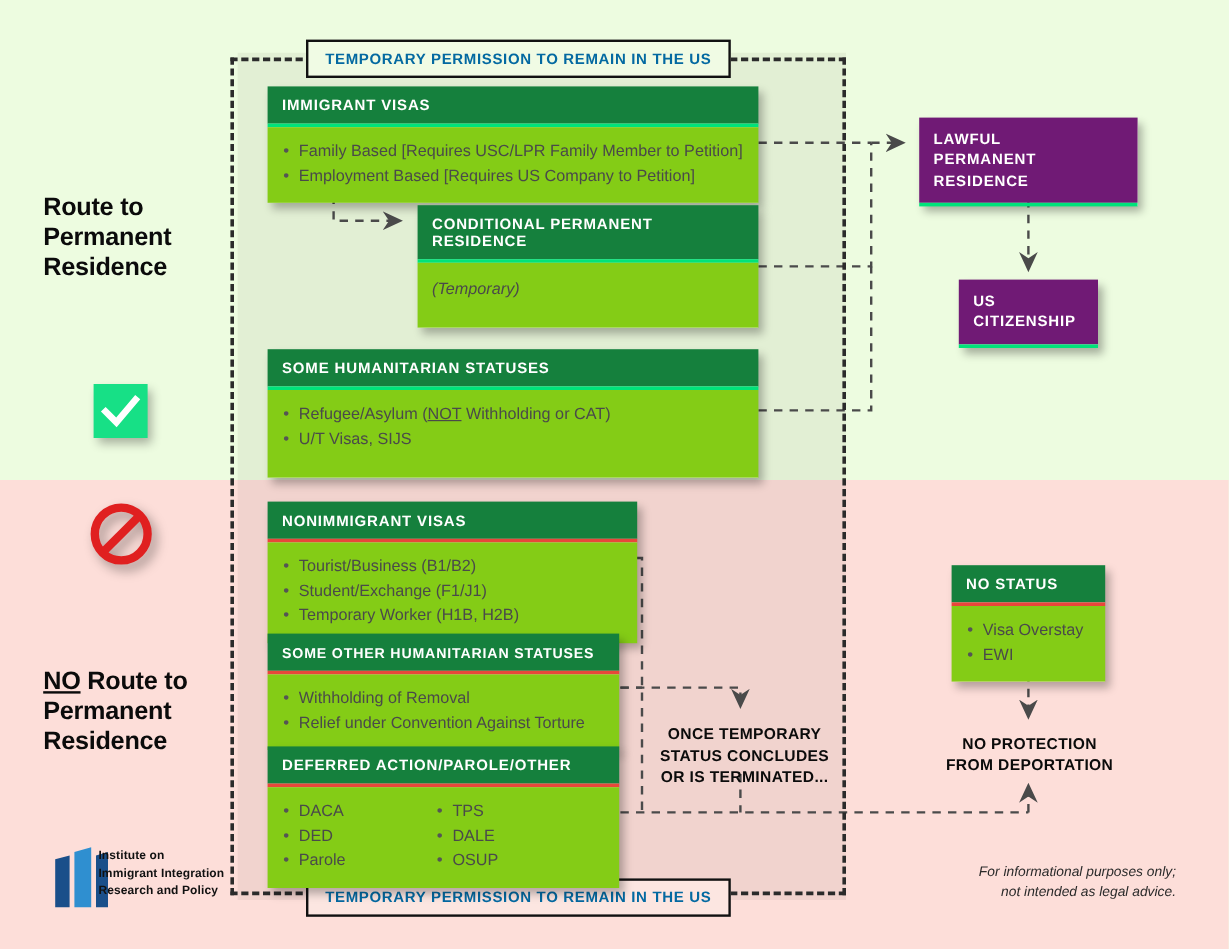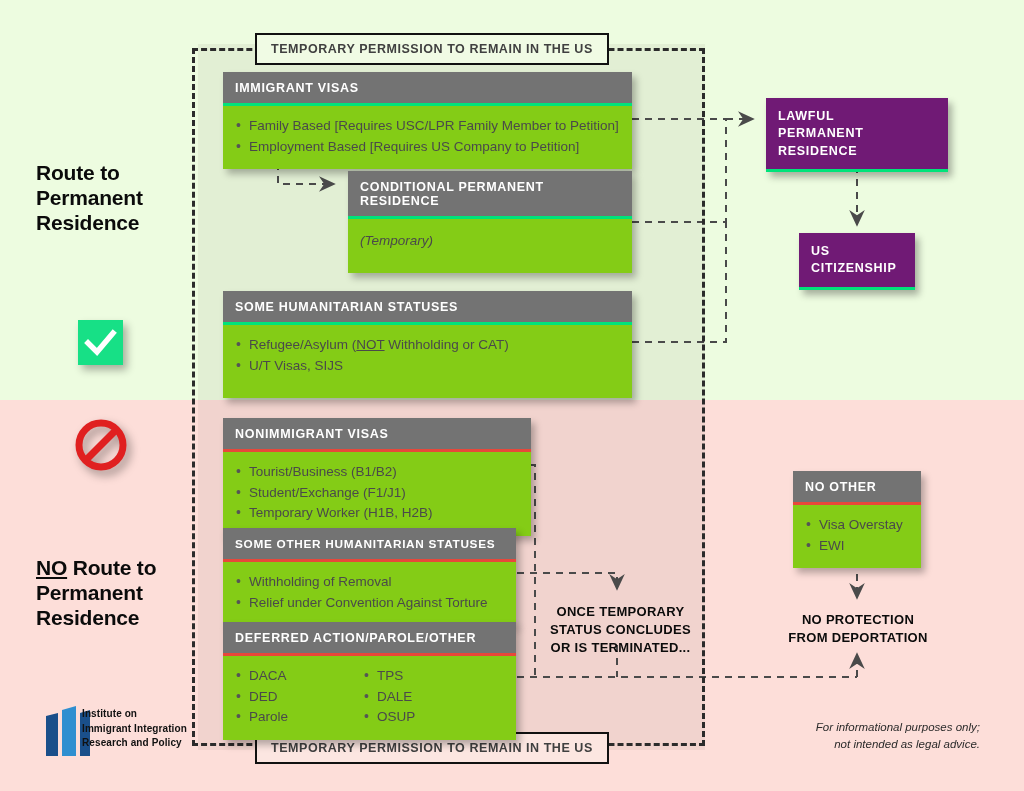--- a/index.html
+++ b/index.html
@@ -14,28 +14,28 @@
   .band-pink{position:absolute;left:0;top:400px;width:1024px;height:391px;background:#fdded9;}
 
   .inner-panel{position:absolute;left:198px;top:44px;width:507px;height:706px;
     background:rgba(120,110,95,0.085);}
 
   
   .frame{position:absolute;left:192px;top:48px;width:513px;height:698px;
     border:3px dashed #2b2b2b;box-sizing:border-box;}
 
   .frame-label{position:absolute;background:#f0fbe4;border:2px solid #111;
-    color:#404040;font-weight:bold;font-size:12.5px;letter-spacing:.55px;
+    color:#0369a1;font-weight:bold;font-size:12.5px;letter-spacing:.55px;
     padding:7px 14px 7px 14px;white-space:nowrap;text-align:center;}
   .frame-label.top{left:255px;top:33px;}
   .frame-label.bottom{left:255px;top:732px;background:#fce6e1;}
 
   
   .card{position:absolute;box-shadow:4px 5px 7px rgba(0,0,0,0.28);}
-  .card .hd{background:#737373;color:#fff;font-size:12.5px;font-weight:bold;
+  .card .hd{background:#15803d;color:#fff;font-size:12.5px;font-weight:bold;
     letter-spacing:.7px;padding:9px 12px 8px 12px;}
   .card .accent{height:3px;}
   .card.green .accent{background:#00e37a;}
   .card.red   .accent{background:#e8473a;}
   .card .bd{background:#84cc16;padding:10px 12px 12px 12px;}
   .card .bd ul{margin:0;padding:0;list-style:none;}
   .card .bd li{font-size:13.5px;color:#4a4a4a;line-height:1.52;
     padding-left:14px;position:relative;white-space:nowrap;}
   .card .bd li:before{content:"•";position:absolute;left:1px;top:-1px;font-size:14px;color:#555;}
   .card .bd .italic{font-size:13.5px;color:#4a4a4a;font-style:italic;line-height:1.5;}
@@ -216,21 +216,21 @@
         <ul>
           <li>TPS</li>
           <li>DALE</li>
           <li>OSUP</li>
         </ul>
       </div>
     </div>
   </div>
 
   <div class="card red" style="left:793px;top:471px;width:128px;">
-    <div class="hd">NO OTHER</div>
+    <div class="hd">NO STATUS</div>
     <div class="accent"></div>
     <div class="bd" style="">
       <ul>
         <li>Visa Overstay</li>
         <li>EWI</li>
       </ul>
     </div>
   </div>
 
   <div class="plainbox" style="left:766px;top:98px;width:182px;">

